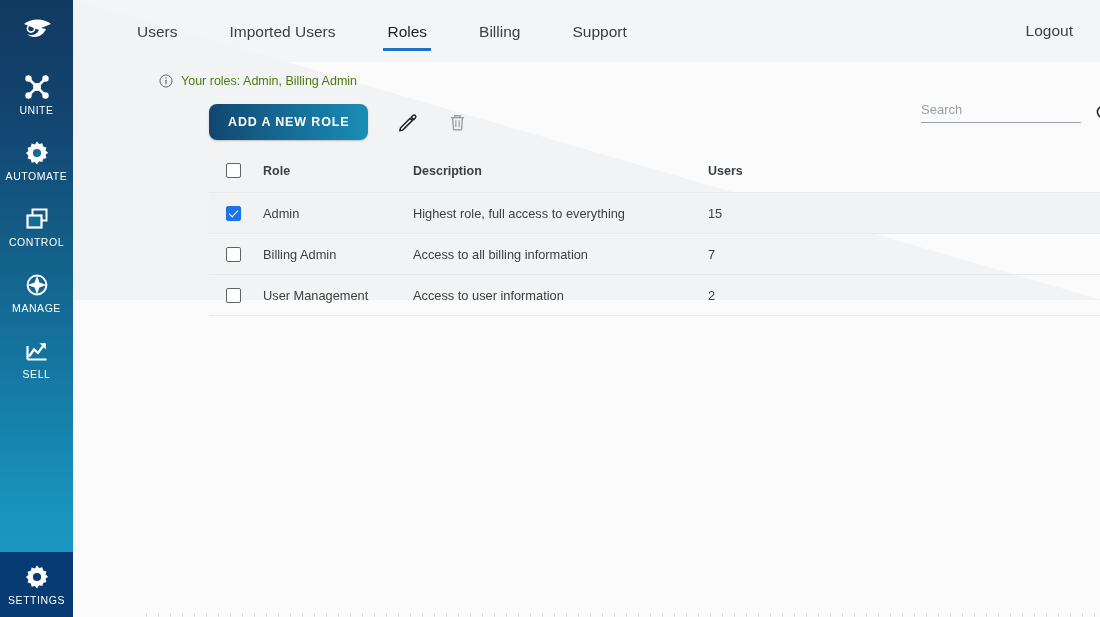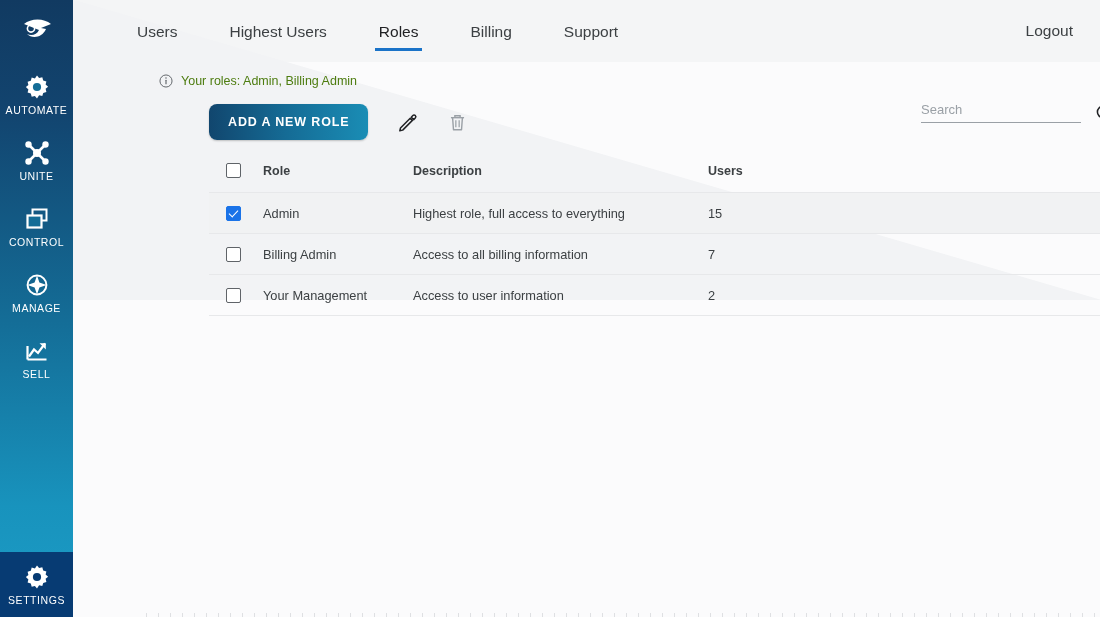--- a/index.html
+++ b/index.html
@@ -169,42 +169,42 @@
 
     <div id="logo-cell">
       <svg class="nav-icon" style="width:34px;height:34px" viewBox="0 0 34 34">
         <path d="M4 10 C11 4, 24 4, 31 10 L21 14 L26 15 C22 24, 12 25, 7 20 C11 22, 17 21, 19 16 Z" fill="#ffffff"></path>
         <circle cx="11" cy="14.5" r="3.6" fill="none" stroke="#ffffff" stroke-width="1.6"></circle>
       </svg>
     </div>
 
     <div class="nav-item">
       <svg class="nav-icon" viewBox="0 0 26 26">
-        <path fill="#ffffff" d="M13 1.6l2.1 2.5 3.2-.8.9 3.2 3.2.9-.8 3.2 2.5 2.1-2.5 2.1.8 3.2-3.2.9-.9 3.2-3.2-.8L13 24.4l-2.1-2.5-3.2.8-.9-3.2-3.2-.9.8-3.2L1.9 13l2.5-2.1-.8-3.2 3.2-.9.9-3.2 3.2.8z"></path>
-        <circle cx="13" cy="13" r="4.1" fill="#146d97"></circle>
-      </svg>
-      <span class="nav-label">AUTOMATE</span>
-    </div>
-
-    <div class="nav-item">
-      <svg class="nav-icon" viewBox="0 0 26 26">
         <g fill="#ffffff">
           <circle cx="13" cy="13" r="4"></circle>
           <circle cx="4.5" cy="4.5" r="3.2"></circle>
             <circle cx="21.5" cy="4.5" r="3.2"></circle>
           <circle cx="4.5" cy="21.5" r="3.2"></circle>
             <circle cx="21.5" cy="21.5" r="3.2"></circle>
           <path d="M6 6 L11 11 M20 6 L15 11 M6 20 L11 15 M20 20 L15 15" stroke="#ffffff" stroke-width="2.6"></path>
         </g>
       </svg>
       <span class="nav-label">UNITE</span>
     </div>
 
     <div class="nav-item">
       <svg class="nav-icon" viewBox="0 0 26 26">
+        <path fill="#ffffff" d="M13 1.6l2.1 2.5 3.2-.8.9 3.2 3.2.9-.8 3.2 2.5 2.1-2.5 2.1.8 3.2-3.2.9-.9 3.2-3.2-.8L13 24.4l-2.1-2.5-3.2.8-.9-3.2-3.2-.9.8-3.2L1.9 13l2.5-2.1-.8-3.2 3.2-.9.9-3.2 3.2.8z"></path>
+        <circle cx="13" cy="13" r="4.1" fill="#146d97"></circle>
+      </svg>
+      <span class="nav-label">AUTOMATE</span>
+    </div>
+
+    <div class="nav-item">
+      <svg class="nav-icon" viewBox="0 0 26 26">
         <rect x="8.5" y="3.5" width="14" height="11" fill="none" stroke="#ffffff" stroke-width="2"></rect>
         <rect x="3.5" y="9.5" width="14" height="12" fill="#146d97" stroke="#ffffff" stroke-width="2.2"></rect>
       </svg>
       <span class="nav-label">CONTROL</span>
     </div>
 
     <div class="nav-item">
       <svg class="nav-icon" viewBox="0 0 26 26">
         <circle cx="13" cy="13" r="9.4" fill="none" stroke="#ffffff" stroke-width="2"></circle>
         <path fill="#ffffff" d="M13 3.4l2.4 7.2 7.2 2.4-7.2 2.4-2.4 7.2-2.4-7.2-7.2-2.4 7.2-2.4z"></path>
@@ -235,21 +235,21 @@
   <main id="main">
 
     <div class="wedge" id="wedge-head"></div>
     <div class="wedge" id="wedge-top"></div>
 
     <div id="content">
 
       <header id="topbar">
         <div id="tabs">
           <div class="tab">Users</div>
-          <div class="tab">Highest Users</div>
+          <div class="tab">Imported Users</div>
           <div class="tab active">Roles</div>
           <div class="tab">Billing</div>
           <div class="tab">Support</div>
         </div>
         <div id="logout">Logout</div>
       </header>
 
       <div id="roles-note">
         <svg class="info-icon" viewBox="0 0 16 16">
           <circle cx="8" cy="8" r="6.9" fill="none" stroke="#5f6368" stroke-width="1.1"></circle>
@@ -318,21 +318,21 @@
               <span class="cb"></span>
             </td>
             <td>Billing Admin</td>
             <td>Access to all billing information</td>
             <td>7</td>
           </tr>
           <tr>
             <td class="cb-cell">
               <span class="cb"></span>
             </td>
-            <td>Your Management</td>
+            <td>User Management</td>
             <td>Access to user information</td>
             <td>2</td>
           </tr>
         </tbody>
       </table>
 
     </div>
 
     <div id="bottom-rule"></div>
   </main>

